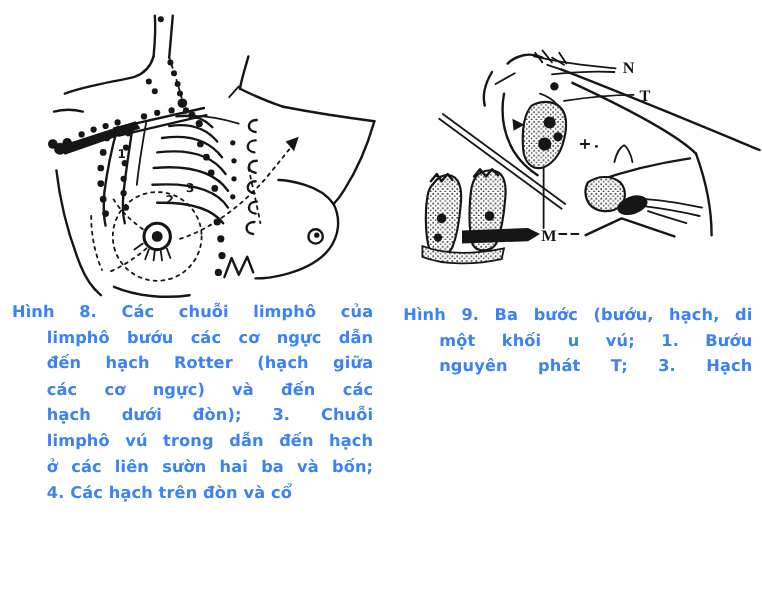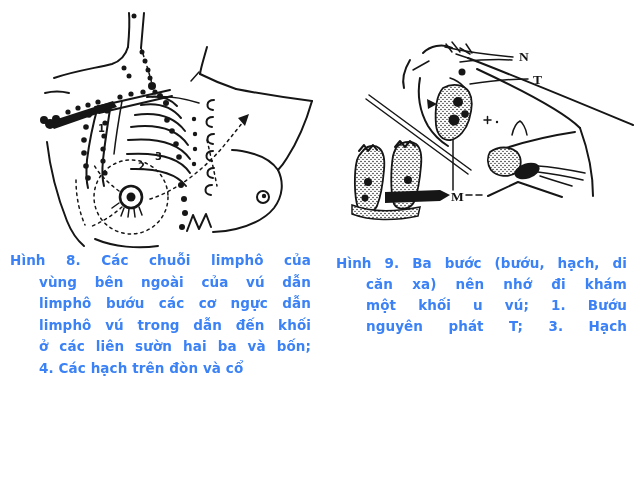--- a/index.html
+++ b/index.html
@@ -243,27 +243,28 @@
 
     <g>
       <text class="ltr" x="519" y="61">N</text>
       <text class="ltr" x="533" y="84">T</text>
       <text class="ltr" x="451" y="201">M</text>
     </g>
   </svg>
 
   <div class="caption" id="cap8">
     <div class="cap-line"><span>Hình 8.</span> <span>Các chuỗi limphô của</span></div>
-    <div class="cap-line cont">vùng bên ngoài của vú dẫn</div>
     <div class="cap-line cont">limphô bướu các cơ ngực dẫn</div>
-    <div class="cap-line cont">limphô vú trong dẫn đến khối</div>
+    <div class="cap-line cont">đến hạch Rotter (hạch giữa</div>
+    <div class="cap-line cont">các cơ ngực) và đến các</div>
+    <div class="cap-line cont">hạch dưới đòn); 3. Chuỗi</div>
+    <div class="cap-line cont">limphô vú trong dẫn đến hạch</div>
     <div class="cap-line cont">ở các liên sườn hai ba và bốn;</div>
     <div class="cap-line cont last">4. Các hạch trên đòn và cổ</div>
   </div>
 
   <div class="caption" id="cap9">
     <div class="cap-line"><span>Hình 9.</span> <span>Ba bước (bướu, hạch, di</span></div>
-    <div class="cap-line cont">căn xa) nên nhớ đi khám</div>
     <div class="cap-line cont">một khối u vú; 1. Bướu</div>
     <div class="cap-line cont">nguyên phát T; 3. Hạch</div>
   </div>
 
 </div>
 
 </body></html>

